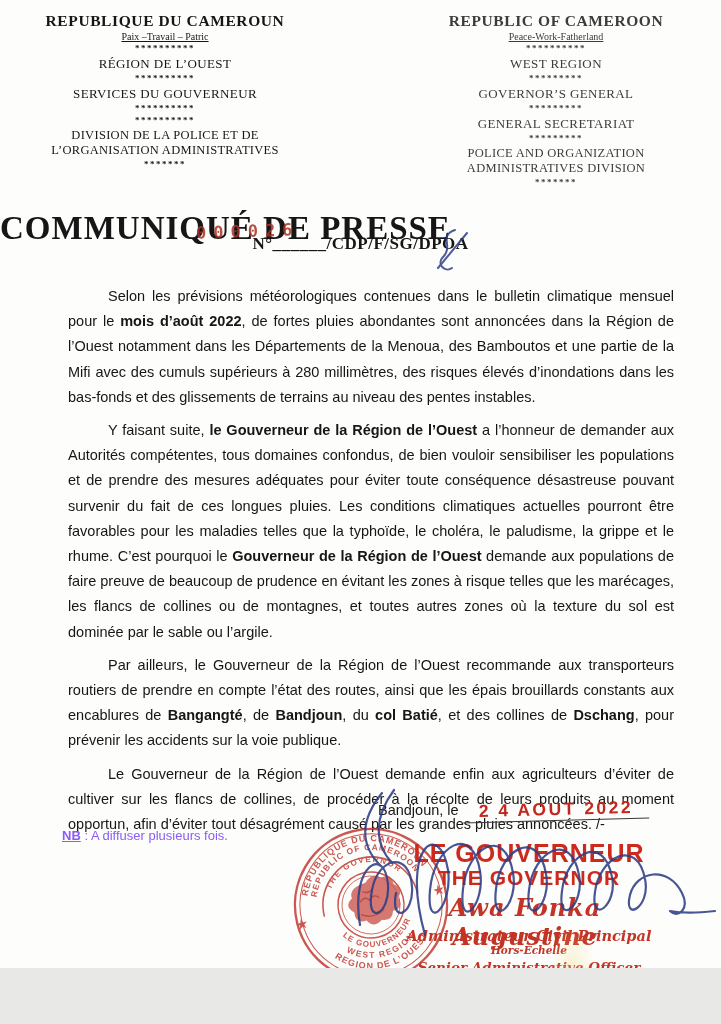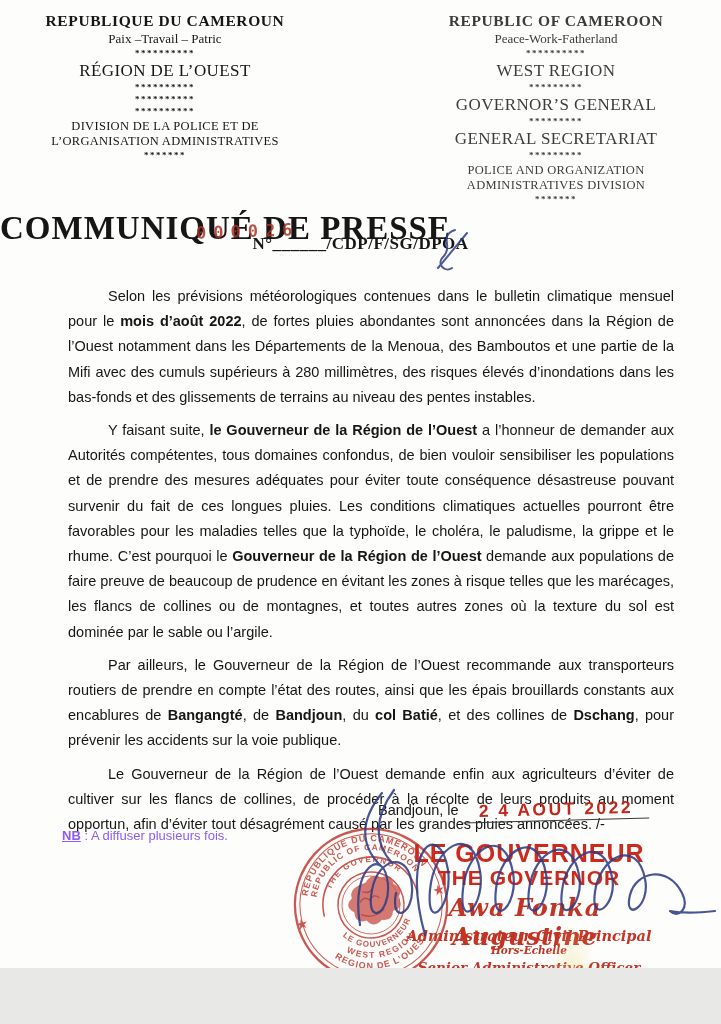--- a/index.html
+++ b/index.html
@@ -4,23 +4,23 @@
 <style>
   html,body{margin:0;padding:0;background:#e8e8e6;}
   .page{position:relative;width:721px;height:968px;margin:0 auto;background:#fdfdfb;
         overflow:hidden;font-family:"Liberation Sans",sans-serif;color:#161616;}
   
   .letterhead{position:absolute;top:12px;left:0;width:100%;display:flex;justify-content:space-between;}
   .hcol{width:330px;text-align:center;font-family:"Liberation Serif",serif;}
   .hcol.right{color:#3c3c3c;}
   .hline{margin:0 auto;}
   .org{font-size:15.5px;font-weight:bold;letter-spacing:.6px;margin-bottom:1px;}
-  .motto{font-size:13px;margin-top:1px;}
+  .motto{font-size:10px;margin-top:1px;text-decoration:underline;}
   .stars{font-size:9px;font-weight:bold;letter-spacing:1.5px;line-height:9px;margin:2px 0 3px 0;}
-  .dept{font-size:17px;letter-spacing:.4px;margin-top:3px;}
+  .dept{font-size:13px;letter-spacing:.4px;margin-top:3px;}
   .dept2{font-size:12.5px;letter-spacing:.3px;margin-top:1px;width:260px;}
   
   .title{position:absolute;top:186px;left:0;width:100%;
          font-family:"Liberation Serif",serif;font-weight:bold;font-size:33px;letter-spacing:1px;margin-top:24px;}
   .refline{position:absolute;top:234px;left:0;width:100%;text-align:center;
            font-family:Liberation Serif, serif;font-weight:bold;font-size:17px;letter-spacing:.5px;}
   .stampnum{position:absolute;top:221px;left:196px;color:#a93226;
             font-family:"DejaVu Sans Mono",monospace;font-weight:bold;font-size:17px;
             letter-spacing:7px;transform:rotate(-2deg);opacity:.85;}
   
@@ -64,20 +64,21 @@
 
 <div class="page">
 
   <div class="letterhead">
     <div class="hcol left">
         <div class="hline org">REPUBLIQUE DU CAMEROUN</div>
         <div class="hline motto">Paix –Travail – Patric</div>
         <div class="hline stars">**********</div>
         <div class="hline dept">RÉGION DE L’OUEST</div>
         <div class="hline stars">**********</div>
+        <div class="hline dept">SERVICES DU GOUVERNEUR</div>
         <div class="hline stars">**********</div>
         <div class="hline stars">**********</div>
         <div class="hline dept2">DIVISION DE LA POLICE ET DE L’ORGANISATION ADMINISTRATIVES</div>
         <div class="hline stars">*******</div>
       </div>
     <div class="hcol right">
         <div class="hline org">REPUBLIC OF CAMEROON</div>
         <div class="hline motto">Peace-Work-Fatherland</div>
         <div class="hline stars">**********</div>
         <div class="hline dept">WEST REGION</div>

